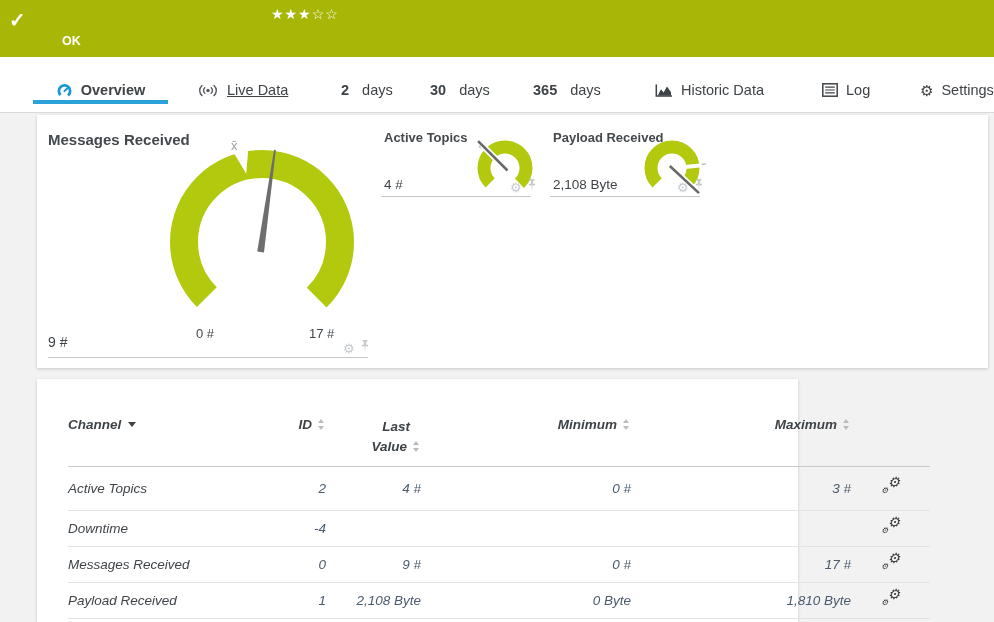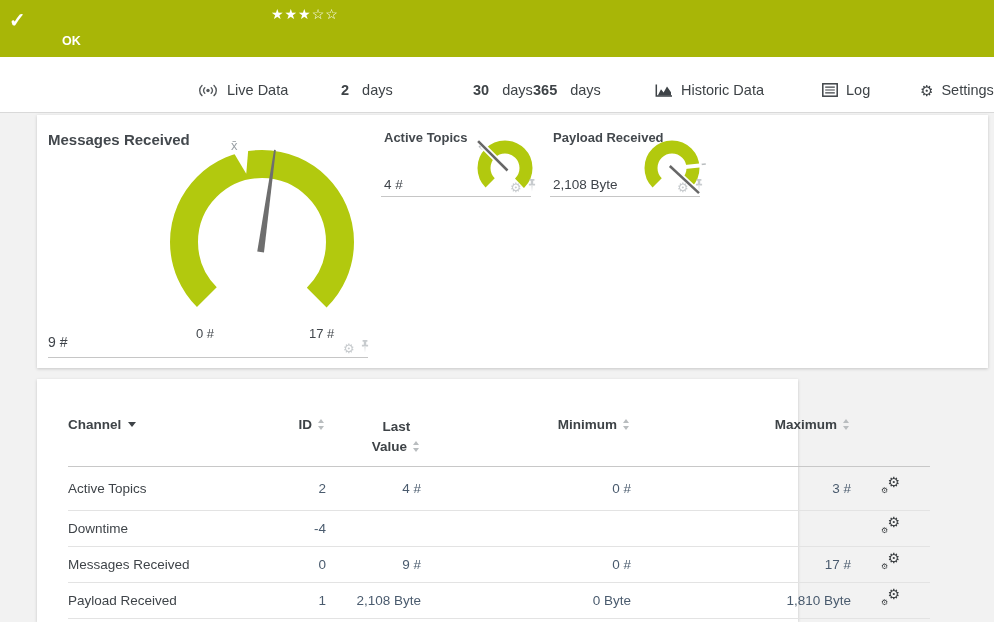--- a/index.html
+++ b/index.html
@@ -16,34 +16,34 @@
   .hdr-stars { position:absolute; left:271px; top:6px; font-size:14px; letter-spacing:1px; color:#fff; }
   .hdr-status { position:absolute; left:62px; top:34px; font-size:12.5px; font-weight:bold; }
 
   
   .tabs-bar { position:absolute; top:57px; left:0; width:994px; height:56px; background:#fff; border-bottom:1px solid #d9d9d9; }
   .tab { position:absolute; bottom:0; height:44px; display:flex; align-items:center; gap:8px; font-size:14.5px; color:#3e4347; cursor:pointer; white-space:nowrap; }
   .tab .num { font-weight:bold; margin-right:5px; }
   .tab.active { font-weight:bold; }
   .tab.active::after { content:""; position:absolute; left:0; right:0; bottom:8px; height:4px; background:#2ba2da; }
   #tab-overview { left:33px; width:135px; justify-content:center; }
-  #tab-livedata { left:197px; }
+  #tab-livedata { left:197px;text-decoration:underline; }
   #tab-2days    { left:341px; }
-  #tab-30days   { left:430px;margin-left:43px; }
+  #tab-30days   { left:430px; }
   #tab-365days  { left:533px; }
   #tab-historic { left:655px; }
   #tab-log      { left:822px; }
   #tab-settings { left:920px; }
   .tab svg { display:block; }
   .tab .gear-glyph { font-size:15px; color:#3e4347; line-height:1; }
 
   
   .panel { position:absolute; background:#fff; box-shadow:0 1px 3px rgba(0,0,0,.18); }
   #panel-gauges { left:37px; top:115px; width:951px; height:253px; }
-  #panel-table  { left:37px; top:379px; width:761px; height:243px; }
+  #panel-table  { left:37px; top:379px; width:761px; height:243px;font-style:italic; }
 
   
   .main-gauge-title { position:absolute; left:11px; top:16px; font-size:15px; font-weight:bold; color:#43484d; }
   .main-gauge-svg { position:absolute; left:125px; top:27px; }
   .avg-marker { position:absolute; left:194px; top:23px; font-size:13px; color:#9aa0a5; }
   .main-min { position:absolute; left:159px; top:211px; font-size:13px; color:#43484d; }
   .main-max { position:absolute; left:272px; top:211px; font-size:13px; color:#43484d; }
   .main-value { position:absolute; left:11px; top:219px; font-size:14px; color:#3f444a; }
   .widget-controls { position:absolute; display:flex; align-items:center; gap:5px; color:#c7cbce; cursor:pointer; }
   .widget-controls .gear-glyph { font-size:13px; line-height:1; }
@@ -89,20 +89,29 @@
 </head>
 <body>
 
 <div class="app-header">
   <span class="hdr-check">✓</span>
   <span class="hdr-stars"><span>★★★</span><span>☆☆</span></span>
   <div class="hdr-status">OK</div>
 </div>
 
 <div class="tabs-bar">
+  <div class="tab active" id="tab-overview">
+    <span>
+        <svg width="17" height="17" viewBox="0 0 17 17">
+          <circle cx="8.5" cy="9" r="5.6" fill="none" stroke="#1b97d6" stroke-width="2.8" stroke-dasharray="26.4 35.2" transform="rotate(135 8.5 9)"></circle>
+          <path d="M8.5 9 L12.6 5.2" stroke="#1b97d6" stroke-width="2" stroke-linecap="round"></path>
+        </svg>
+      </span>
+    <span>Overview</span>
+  </div>
   <div class="tab" id="tab-livedata">
     <span>
         <svg width="22" height="15" viewBox="0 0 22 15" fill="none" stroke="#54585c" stroke-width="1.4" stroke-linecap="round">
           <circle cx="11" cy="7.5" r="1.7" fill="#54585c" stroke="none"></circle>
           <path d="M7.8 4.7 A3.8 3.8 0 0 0 7.8 10.3"></path>
           <path d="M5 2.4 A6.8 6.8 0 0 0 5 12.6"></path>
           <path d="M14.2 4.7 A3.8 3.8 0 0 1 14.2 10.3"></path>
           <path d="M17 2.4 A6.8 6.8 0 0 1 17 12.6"></path>
         </svg>
       </span>

